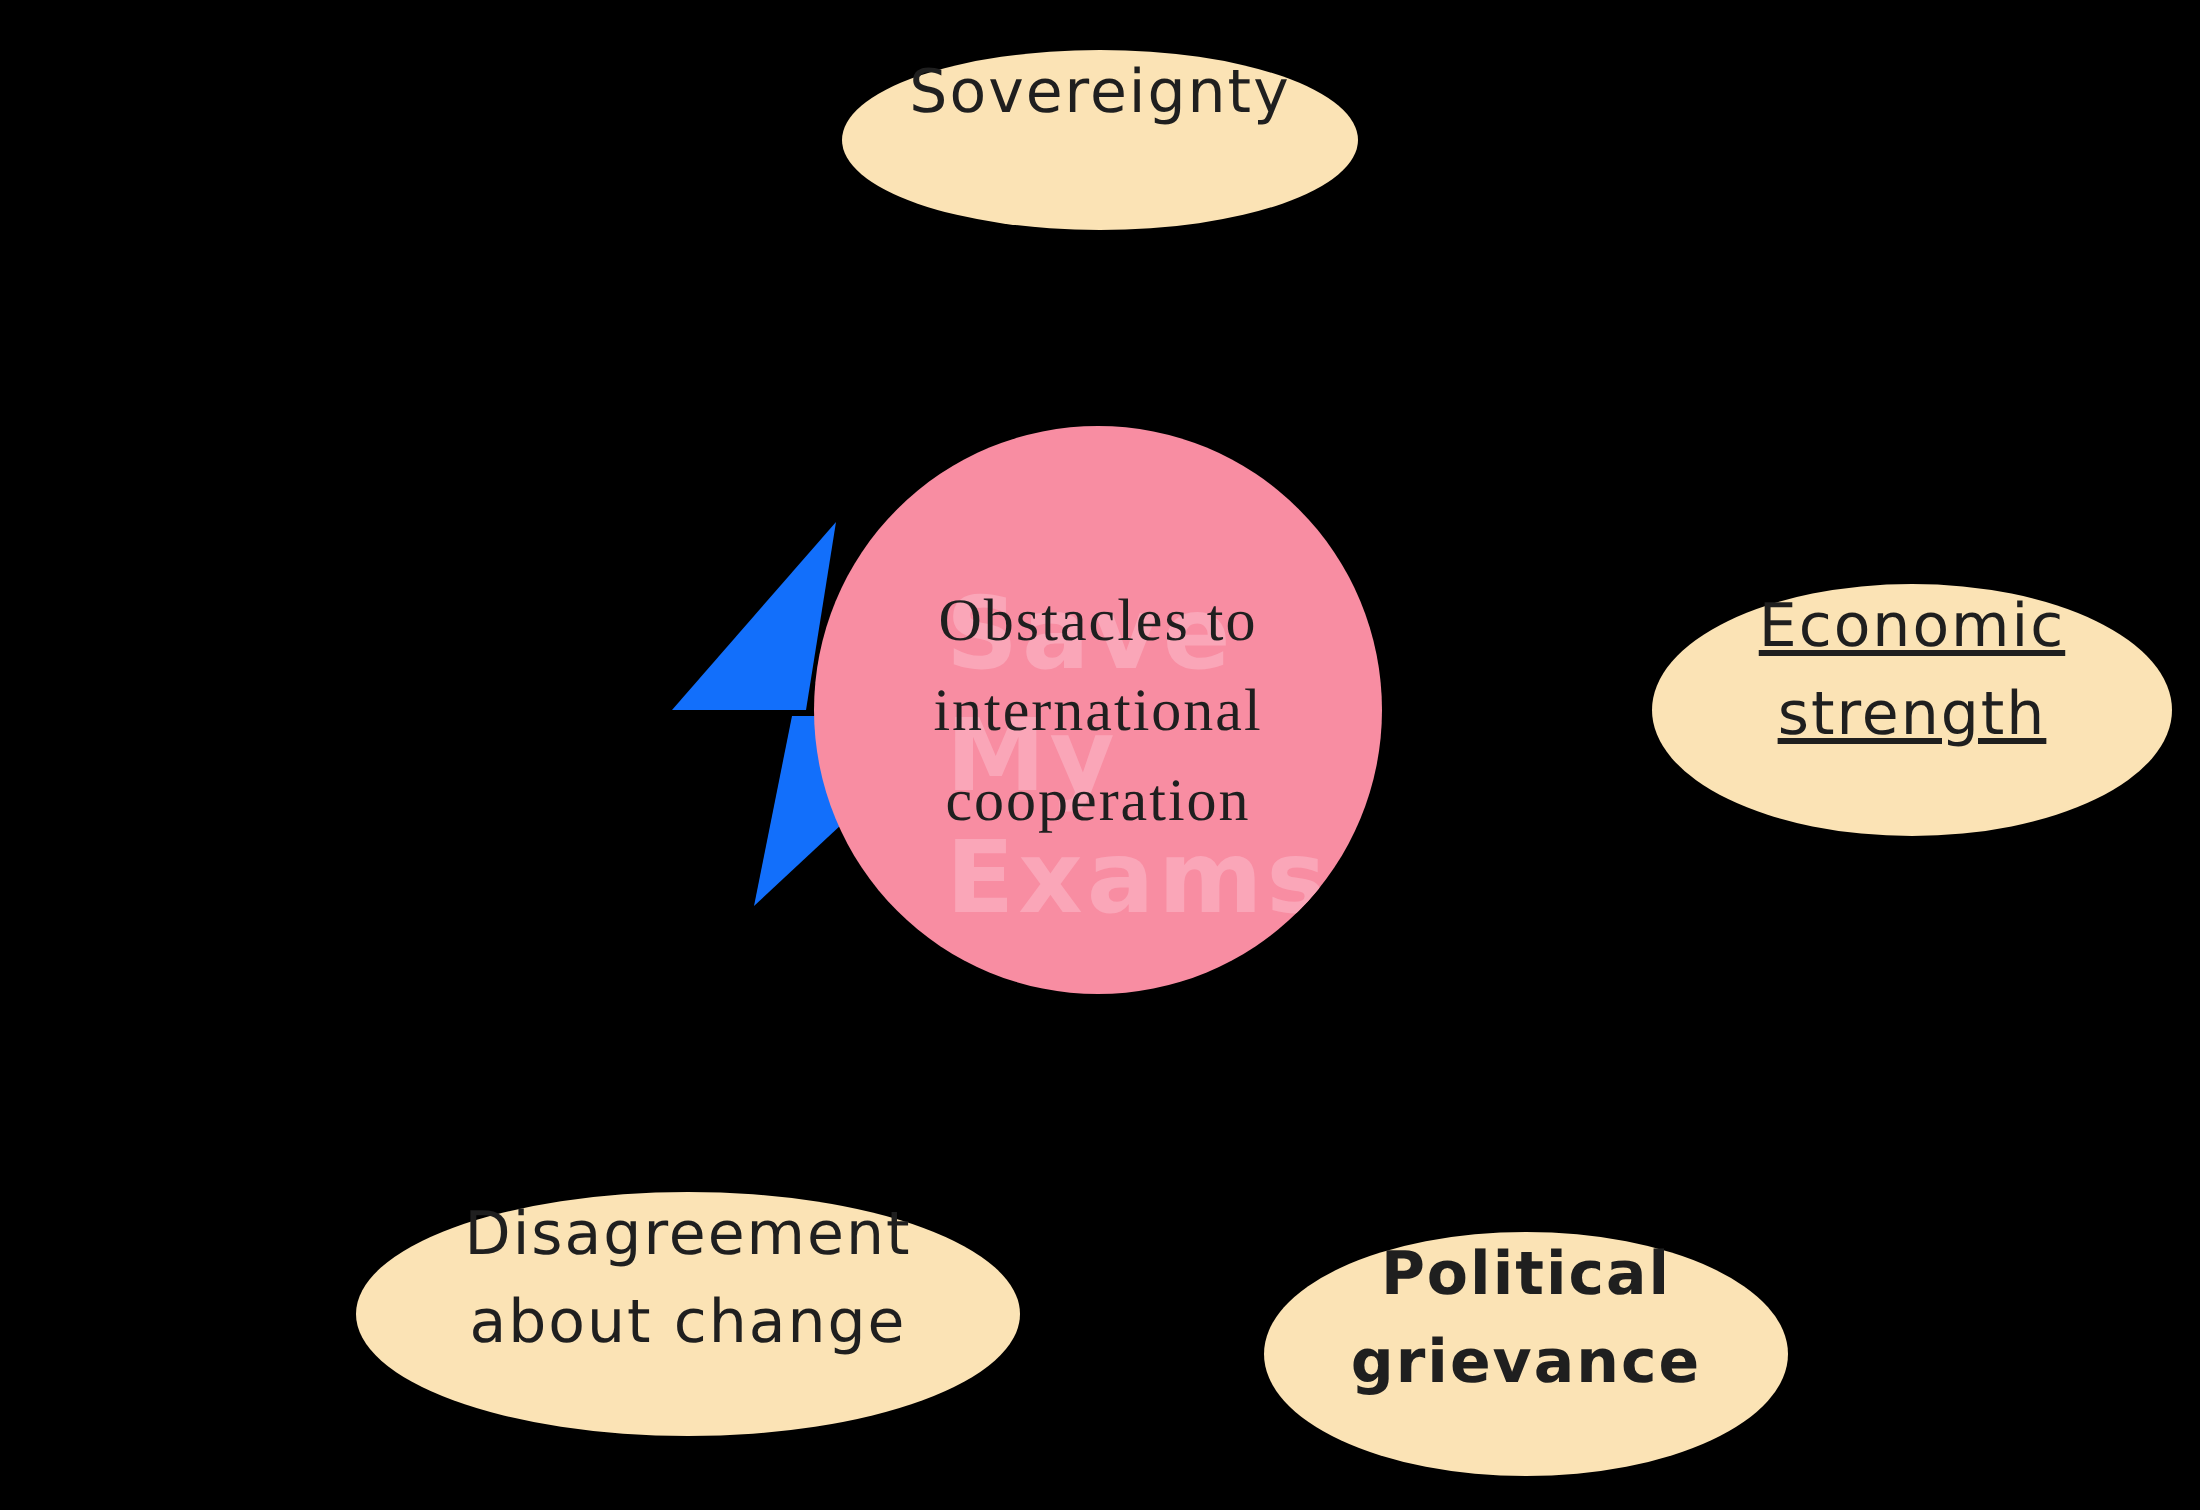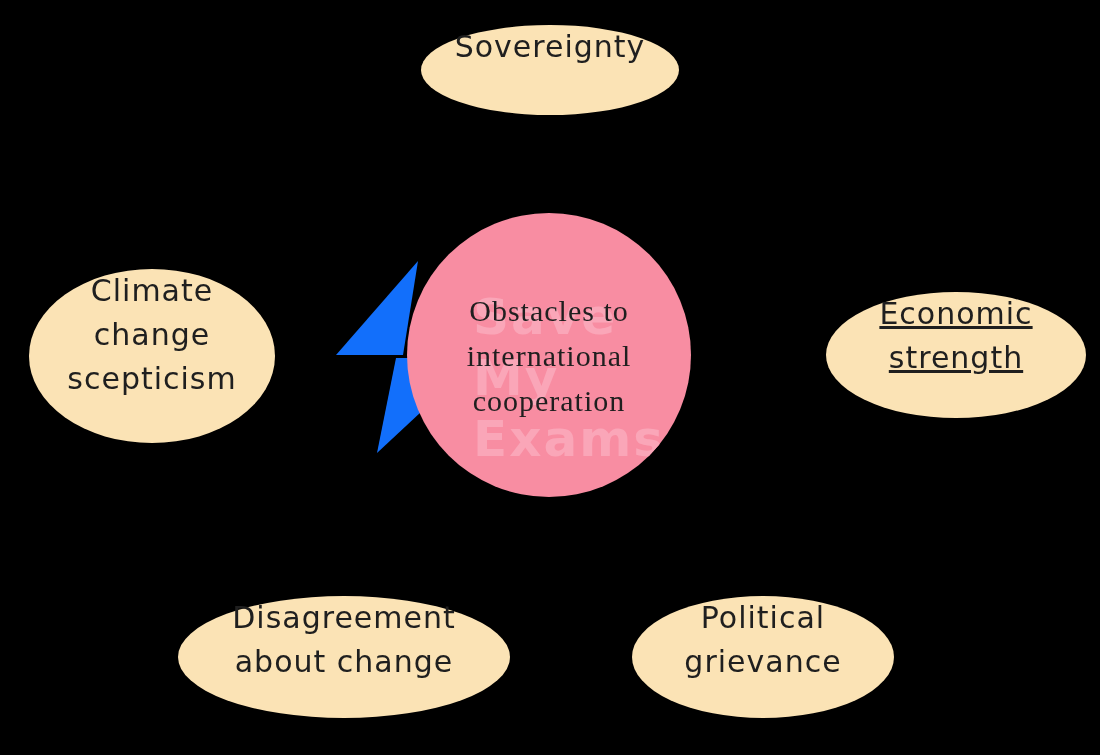--- a/index.html
+++ b/index.html
@@ -77,21 +77,21 @@
   .center-label {
     position: relative;
     z-index: 1;
     font-family: Liberation Serif, serif;
   }
   
   .node-sovereignty  { left: 421px; top:  25px; width: 258px; height:  90px; }
   .node-climate      { left:  29px; top: 269px; width: 246px; height: 174px; }
   .node-economic     { left: 826px; top: 292px; width: 260px; height: 126px; text-decoration: underline; }
   .node-disagreement { left: 178px; top: 596px; width: 332px; height: 122px; }
-  .node-political    { left: 632px; top: 596px; width: 262px; height: 122px; }
+  .node-political    { left: 632px; top: 616px; width: 262px; height: 122px; font-weight: bold; }
 </style>
 </head>
 <body>
 
 <div class="canvas">
 
   <svg class="bolt-svg" viewBox="0 0 1100 755" aria-hidden="true">
     <polygon points="418,261 336,355 403,355"></polygon>
     <polygon points="396,358 421,358 421,412 377,453"></polygon>
   </svg>
@@ -101,25 +101,20 @@
 Exams</div>
     <div class="center-label">Obstacles to
 international
 cooperation</div>
   </div>
 
   <div class="node node-sovereignty">
     <span>Sovereignty</span>
   </div>
 
-  <div class="node node-climate">
-    <span>Climate
-change
-scepticism</span>
-  </div>
 
   <div class="node node-economic">
     <span>Economic
 strength</span>
   </div>
 
   <div class="node node-disagreement">
     <span>Disagreement
 about change</span>
   </div>

